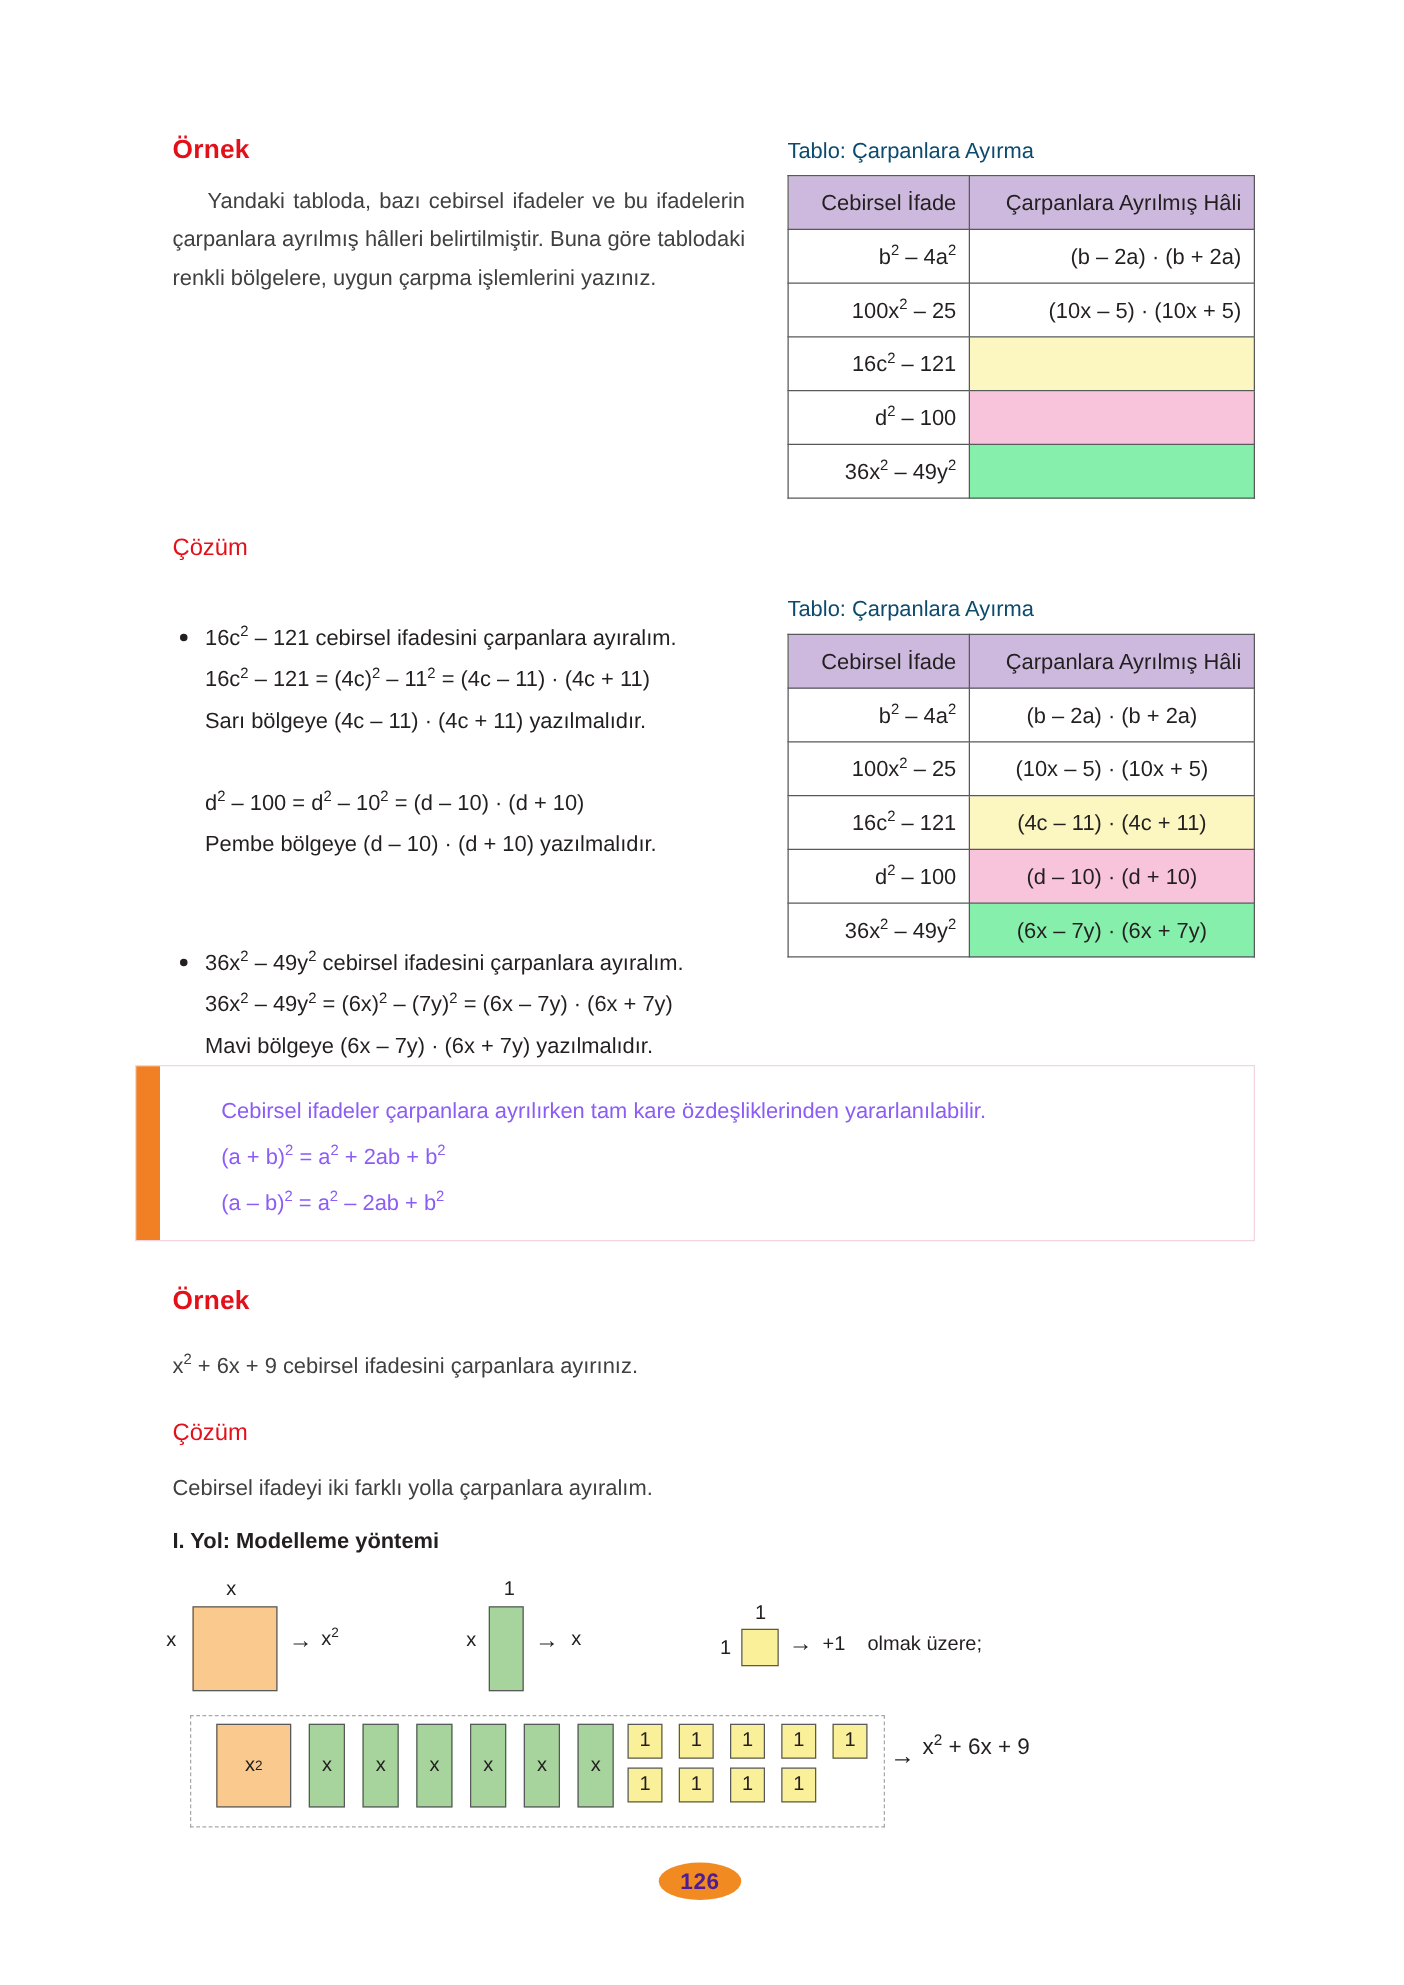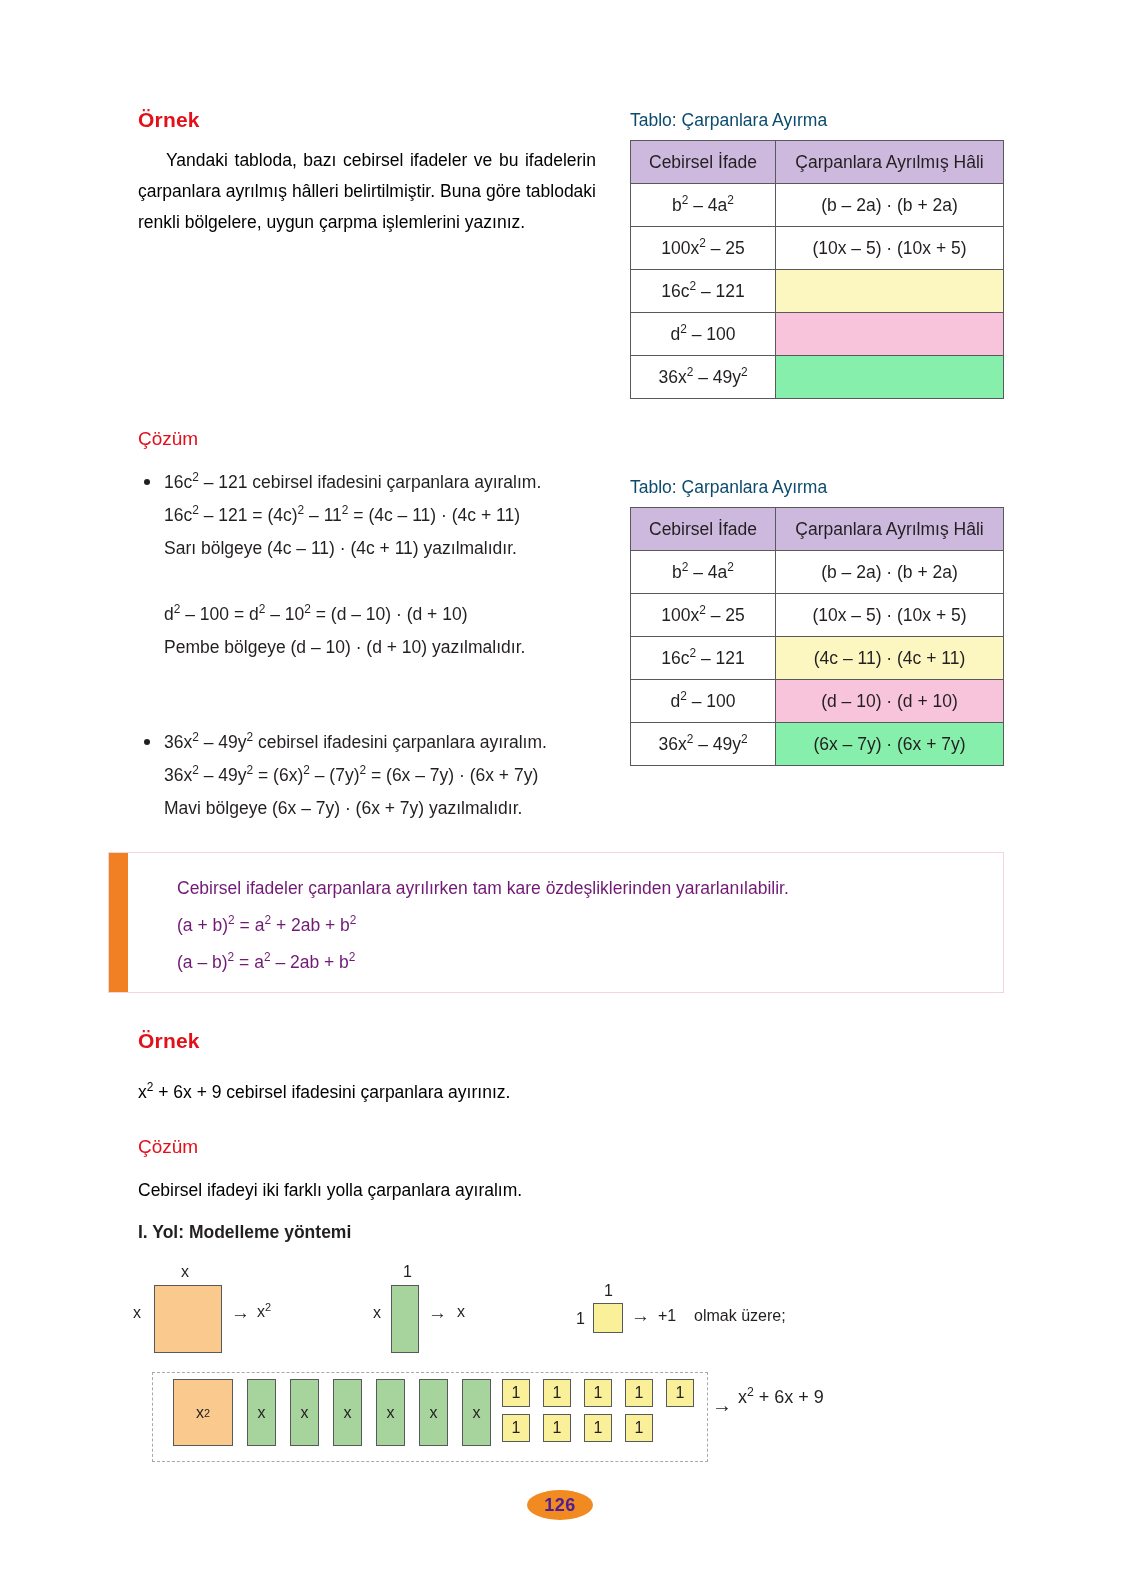--- a/index.html
+++ b/index.html
@@ -25,21 +25,21 @@
     letter-spacing: .2px;
   }
   .heading-red-light {
     color: #e3101a;
     font-weight: normal;
     font-size: 19px;
   }
   .body-text {
     font-size: 17.5px;
     line-height: 31px;
-    color: #000000;
+    color: #404040;
   }
   sup { font-size: .68em; vertical-align: super; line-height: 0; }
 
   
   #ex1-title { position: absolute; left: 138px; top: 108px; }
   #ex1-para {
     position: absolute; left: 138px; top: 145px; width: 458px;
     text-align: justify; text-indent: 28px;
   }
 
@@ -53,40 +53,40 @@
     position: absolute;
     border-collapse: collapse;
     font-size: 17.5px;
     table-layout: fixed;
   }
   .tbl td, .tbl th {
     border: 1.3px solid #58595b;
     padding: 0 10px;
     height: 42px;
     font-weight: normal;
-    text-align: center;
+    text-align: right;
     vertical-align: middle;
     color: #231f20;
   }
   .tbl .hdr { background: #cdb9de; }
   .col-a { width: 145px; }
   .col-b { width: 228px; }
   .cell-yellow { background: #fcf6c1; }
   .cell-pink   { background: #f8c4db; }
   .cell-blue   { background: #86efac; }
   .ctr { text-align: center !important; }
 
   #tbl1-caption { left: 630px; top: 110px; }
   #tbl1 { left: 630px; top: 140px; }
   #tbl2-caption { left: 630px; top: 477px; }
   #tbl2 { left: 630px; top: 507px; }
 
   
   #soln1-title { position: absolute; left: 138px; top: 428px; }
-  .bullet-block { position: absolute; left: 140px; width: 470px; }
+  .bullet-block { position: absolute; left: 140px; width: 470px; margin-top: 28px; }
   .bullet-row {
     position: relative;
     padding-left: 24px;
     font-size: 17.5px;
     line-height: 33px;
   }
   .bullet-row .dot {
     position: absolute; left: 4px; top: 13px;
     width: 6px; height: 6px; border-radius: 50%;
     background: #231f20;
@@ -110,21 +110,21 @@
     position: absolute;
     left: 0; top: 0;
     width: 19px; height: 100%;
     background: #f18024;
   }
   #info-content {
     position: absolute;
     left: 68px; top: 17px;
     font-size: 17.5px;
     line-height: 37px;
-    color: #701a75;
+    color: #8b5cf6;
   }
 
   
   #ex2-title { position: absolute; left: 138px; top: 1029px; }
   #ex2-para  { position: absolute; left: 138px; top: 1077px; font-size: 17.5px; }
   #soln2-title { position: absolute; left: 138px; top: 1136px; }
   #soln2-para  { position: absolute; left: 138px; top: 1175px; font-size: 17.5px; }
   #method-title {
     position: absolute; left: 138px; top: 1222px;
     font-size: 17.5px; font-weight: bold;

